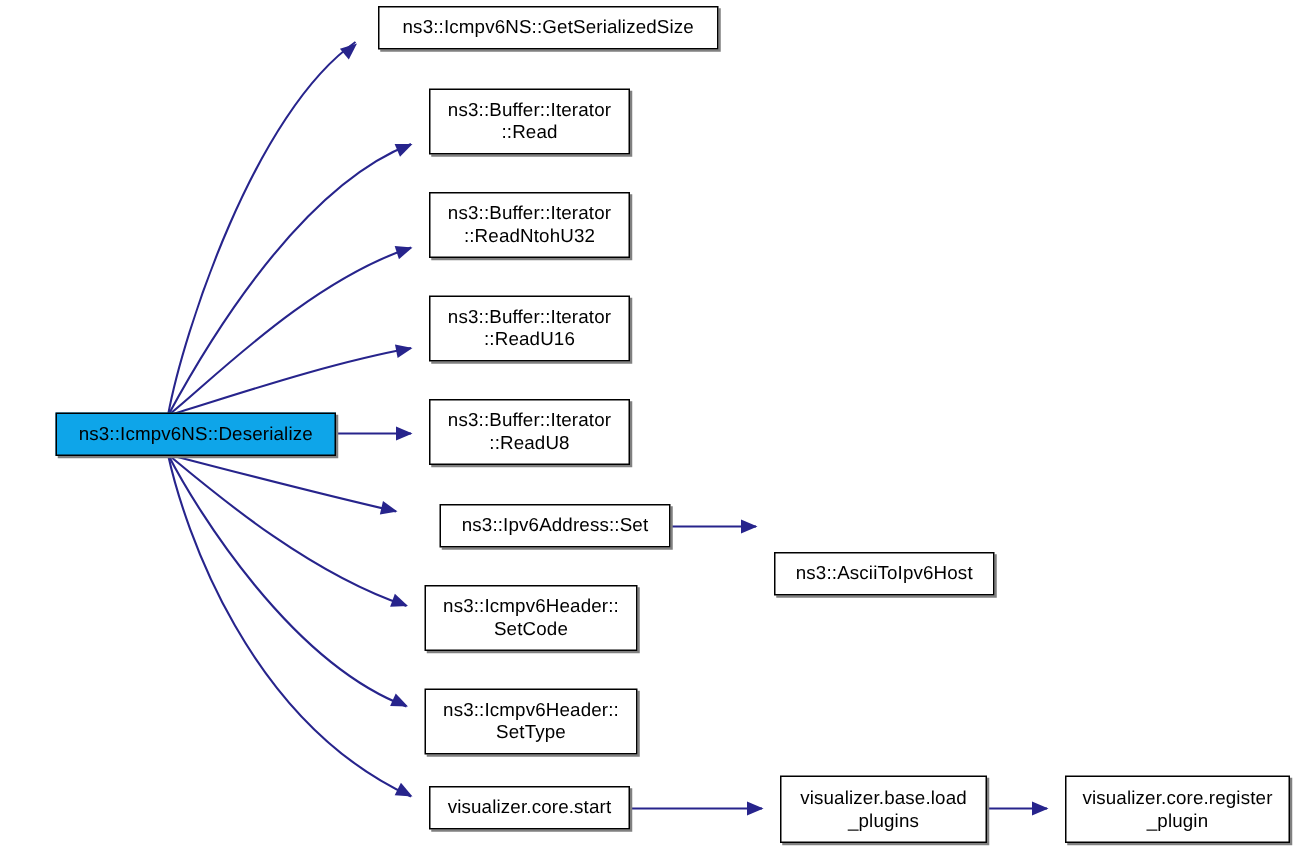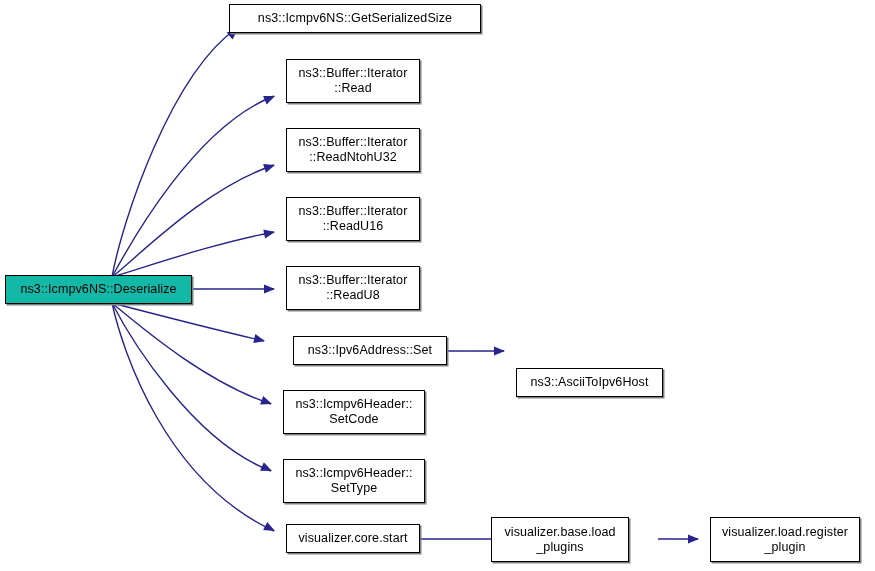--- a/index.html
+++ b/index.html
@@ -34,22 +34,23 @@
     text-align: center;
     display: flex;
     align-items: center;
     justify-content: center;
     white-space: pre-line;
     letter-spacing: 0.1px;
     box-shadow: 1.5px 1.5px 0 0 #808080;
     z-index: 2;
   }
   .node.current {
-    background: #14b8a6;
+    background: #0ea5e9;
     border: 1px solid #000000;
+    margin-left: 32px;
   }
   .node-label {
     display: block;
     width: 100%;
     padding: 0 4px;
     white-space: pre-line;
   }
 </style>
 </head>
 <body>
@@ -76,34 +77,34 @@
       <polygon points="0,0 -11,-4.6 -11,4.6" fill="#27248c" transform="translate(265,341) rotate(13)"></polygon>
       <polygon points="0,0 -11,-4.6 -11,4.6" fill="#27248c" transform="translate(272,404) rotate(20)"></polygon>
       <polygon points="0,0 -11,-4.6 -11,4.6" fill="#27248c" transform="translate(272,471) rotate(24)"></polygon>
       <polygon points="0,0 -11,-4.6 -11,4.6" fill="#27248c" transform="translate(275,531) rotate(27)"></polygon>
       <polygon points="0,0 -11,-4.6 -11,4.6" fill="#27248c" transform="translate(505,351) rotate(0)"></polygon>
       <polygon points="0,0 -11,-4.6 -11,4.6" fill="#27248c" transform="translate(509,539) rotate(0)"></polygon>
       <polygon points="0,0 -11,-4.6 -11,4.6" fill="#27248c" transform="translate(699,539) rotate(0)"></polygon>
     </svg>
   <div id="nodes">
       <div class="node current" style="left: 5px; top: 275px; width: 187px; height: 29px;"><span class="node-label">ns3::Icmpv6NS::Deserialize</span></div>
-      <div class="node" style="left: 229px; top: 4px; width: 252px; height: 29px; text-align: center;"><span class="node-label">ns3::Icmpv6NS::GetSerializedSize</span></div>
+      <div class="node" style="left: 252px; top: 4px; width: 227px; height: 29px; text-align: center;"><span class="node-label">ns3::Icmpv6NS::GetSerializedSize</span></div>
       <div class="node" style="left: 286px; top: 59px; width: 134px; height: 44px;"><span class="node-label">ns3::Buffer::Iterator
 ::Read</span></div>
       <div class="node" style="left: 286px; top: 128px; width: 134px; height: 44px;"><span class="node-label">ns3::Buffer::Iterator
 ::ReadNtohU32</span></div>
       <div class="node" style="left: 286px; top: 197px; width: 134px; height: 44px;"><span class="node-label">ns3::Buffer::Iterator
 ::ReadU16</span></div>
       <div class="node" style="left: 286px; top: 266px; width: 134px; height: 44px;"><span class="node-label">ns3::Buffer::Iterator
 ::ReadU8</span></div>
       <div class="node" style="left: 293px; top: 336px; width: 154px; height: 29px;"><span class="node-label">ns3::Ipv6Address::Set</span></div>
       <div class="node" style="left: 283px; top: 390px; width: 142px; height: 44px;"><span class="node-label">ns3::Icmpv6Header::
 SetCode</span></div>
       <div class="node" style="left: 283px; top: 459px; width: 142px; height: 44px;"><span class="node-label">ns3::Icmpv6Header::
 SetType</span></div>
       <div class="node" style="left: 286px; top: 524px; width: 134px; height: 29px; justify-content: center;"><span class="node-label">visualizer.core.start</span></div>
       <div class="node" style="left: 516px; top: 336px; width: 147px; height: 29px; margin-top: 32px;"><span class="node-label">ns3::AsciiToIpv6Host</span></div>
-      <div class="node" style="left: 491px; top: 517px; width: 138px; height: 45px;"><span class="node-label">visualizer.base.load
+      <div class="node" style="left: 520px; top: 517px; width: 138px; height: 45px;"><span class="node-label">visualizer.base.load
 _plugins</span></div>
-      <div class="node" style="left: 710px; top: 517px; width: 150px; height: 45px;"><span class="node-label">visualizer.load.register
+      <div class="node" style="left: 710px; top: 517px; width: 150px; height: 45px;"><span class="node-label">visualizer.core.register
 _plugin</span></div>
     </div>
 </div>
 
 </body></html>

